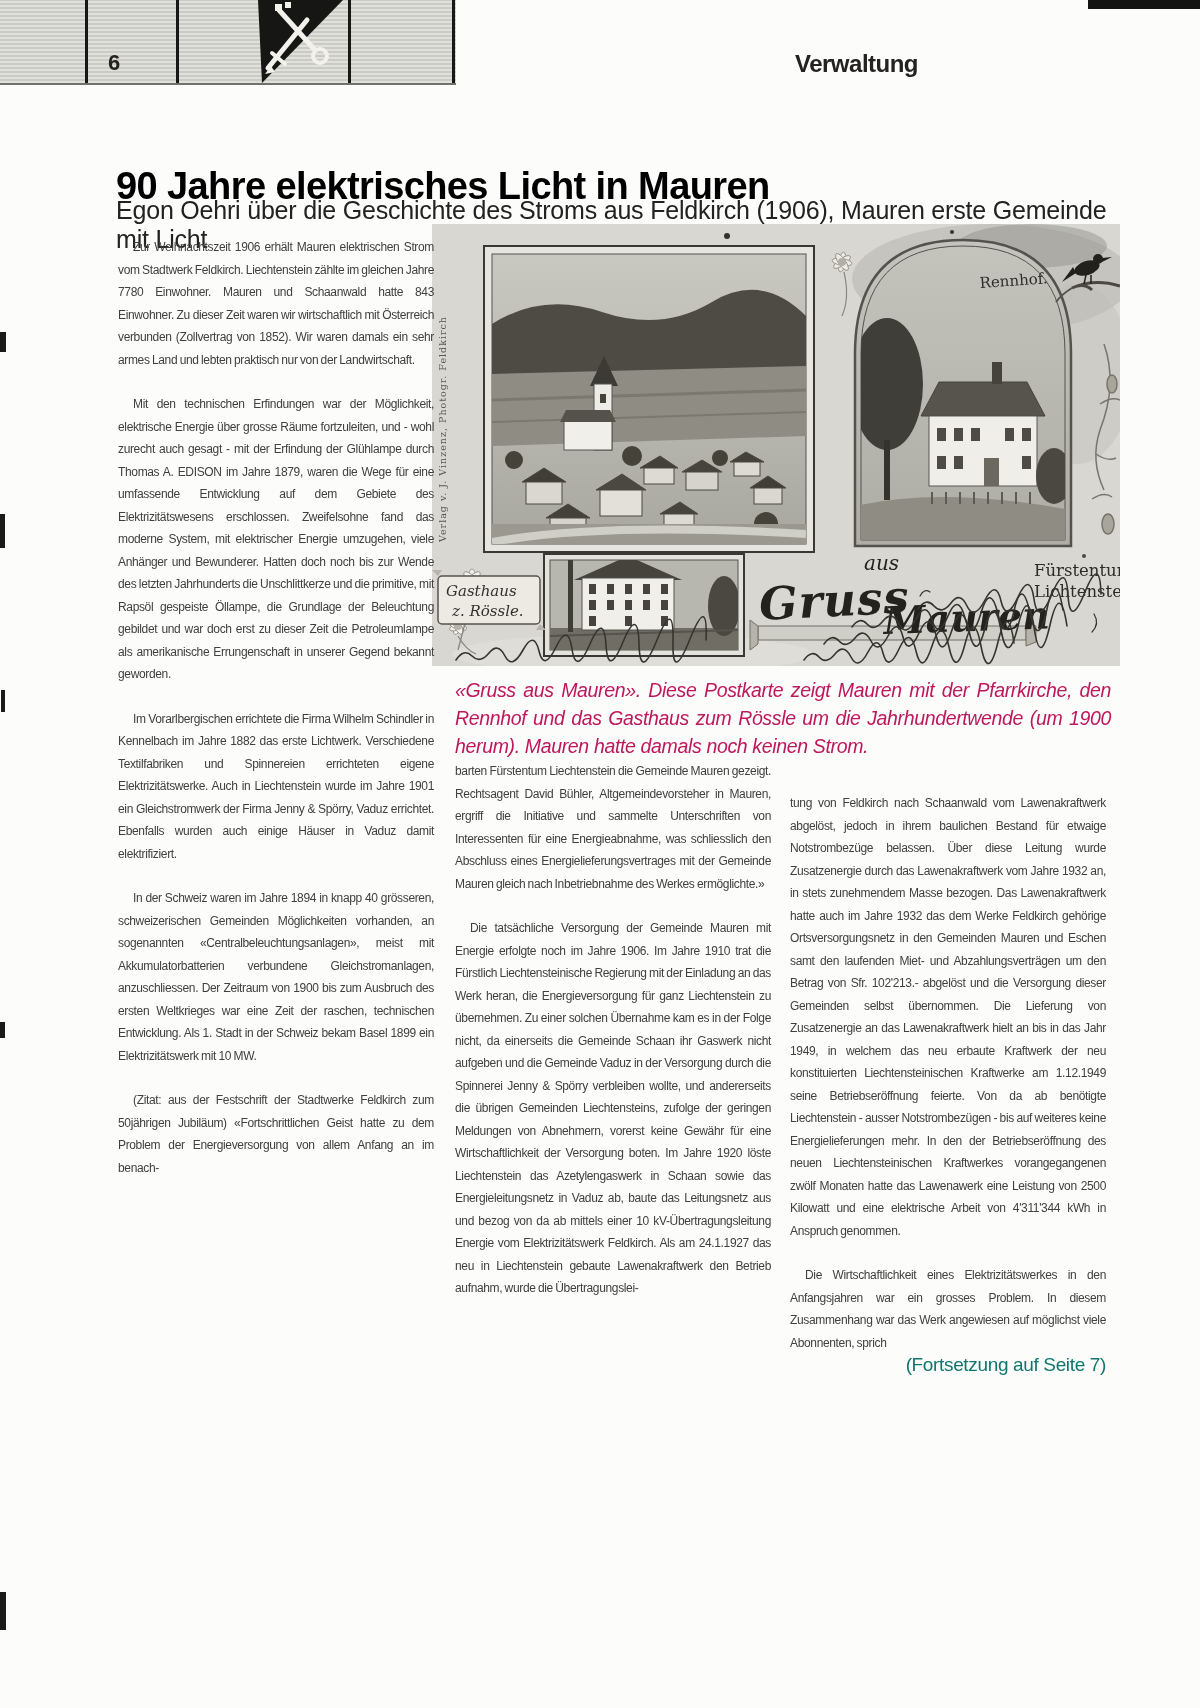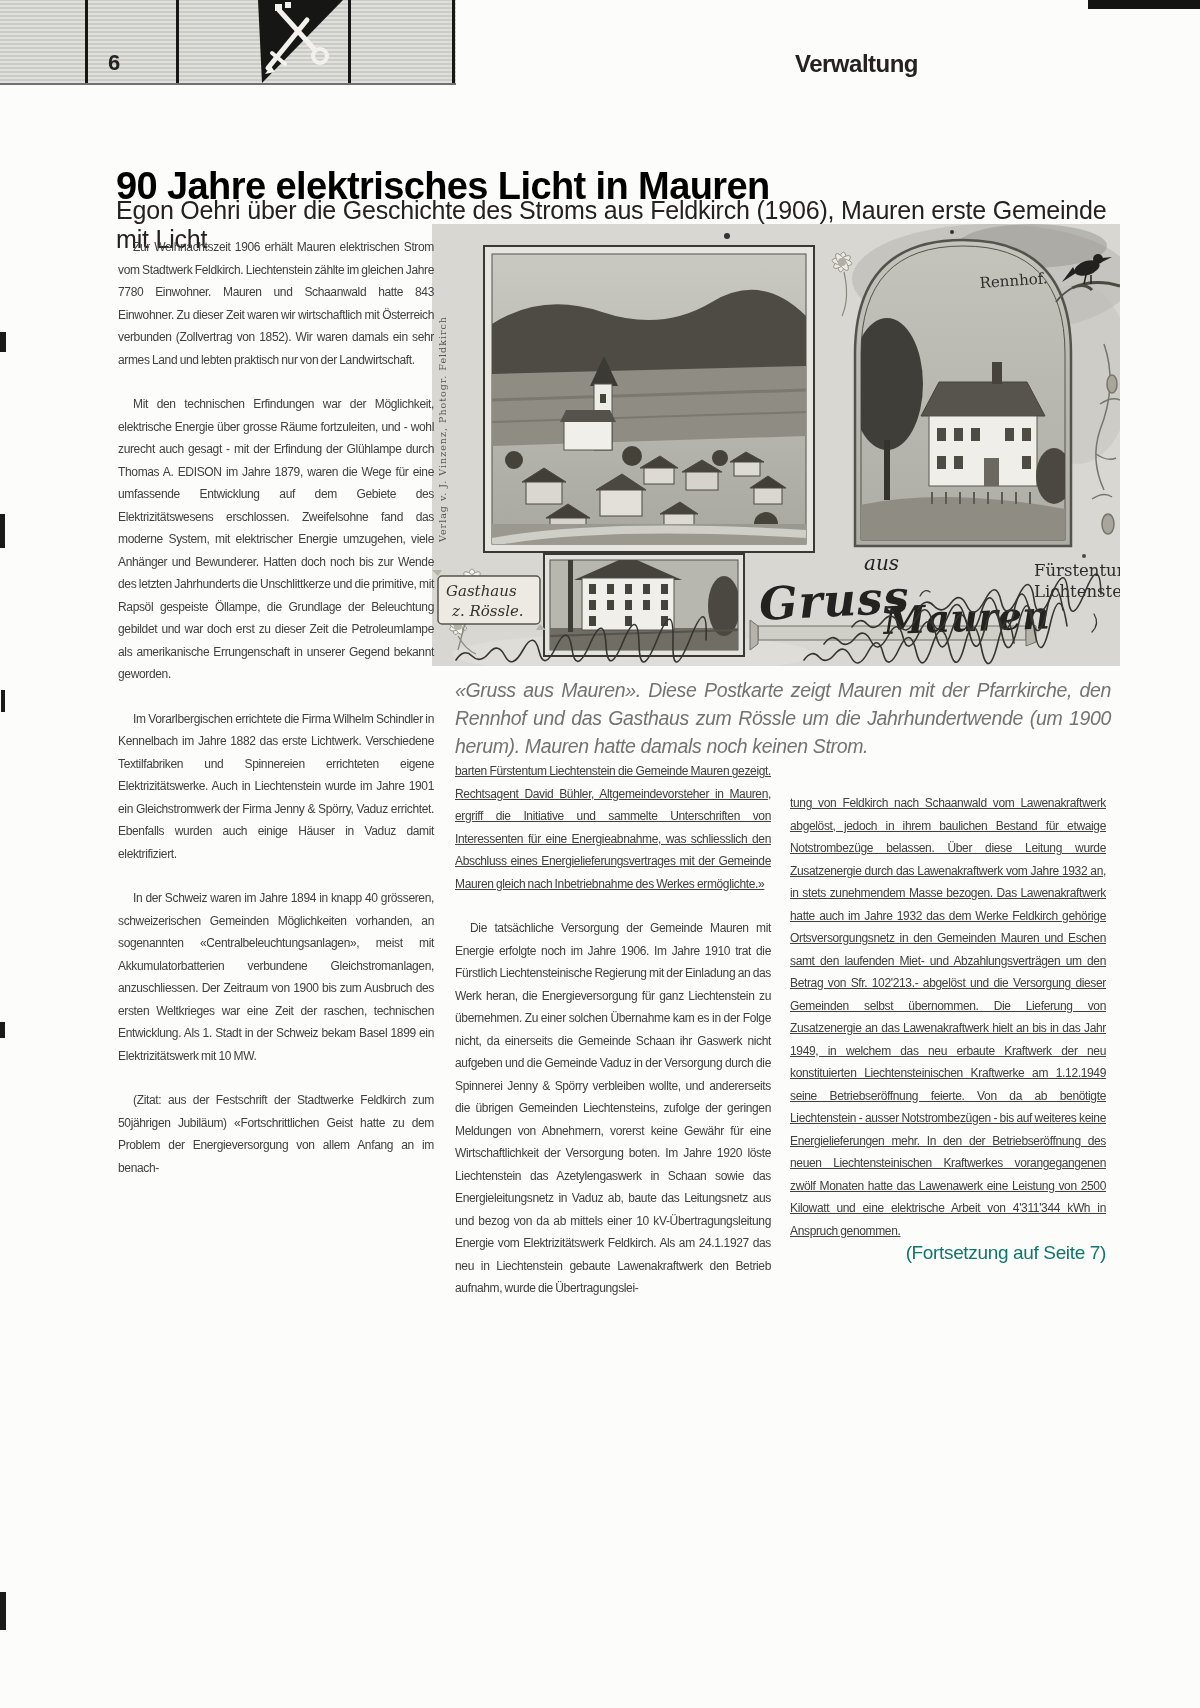--- a/index.html
+++ b/index.html
@@ -38,36 +38,36 @@
   .subtitle{
     position:absolute;left:116px;top:196px;width:1010px;
     font-size:25px;letter-spacing:-0.2px;color:#232220;
   }
 
   
   .postcard{position:absolute;left:432px;top:224px;width:688px;height:442px;}
   .caption{
     position:absolute;left:455px;top:676px;width:656px;
     font-style:italic;font-size:19.5px;line-height:28px;
-    letter-spacing:-0.35px;color:#737373;text-align:justify;
+    letter-spacing:-0.35px;color:#be185d;text-align:justify;
   }
 
   
   .col{position:absolute;width:316px;}
   .col-1{left:118px;top:236px;}
   .col-2{left:455px;top:760px;}
   .col-3{left:790px;top:792px;}
   .col p{
     margin:0 0 22px 0;
     font-size:12px;line-height:22.5px;
     letter-spacing:-0.35px;word-spacing:-0.6px;
     text-align:justify;text-indent:15px;color:#404040;
     hyphens:auto;
   }
-  .col p.noindent{text-indent:0;text-decoration:underline;}
+  .col p.noindent{text-indent:0;}
   .continuation{
     font-size:19px;line-height:22.5px;letter-spacing:-0.35px;
     text-align:right;color:#0f766e;margin-top:-22px;
   }
 </style>
 </head>
 <body>
 
 <div class="band">
   <div class="vline" style="left:85px"></div>
@@ -336,14 +336,15 @@
   <p>(Zitat: aus der Festschrift der Stadtwerke Feldkirch zum 50jährigen Jubiläum) «Fortschrittlichen Geist hatte zu dem Problem der Energieversorgung von allem Anfang an im benach-</p>
 </div>
 
 <div class="col col-2">
   <p class="noindent">barten Fürstentum Liechtenstein die Gemeinde Mauren gezeigt. Rechtsagent David Bühler, Altgemeindevorsteher in Mauren, ergriff die Initiative und sammelte Unterschriften von Interessenten für eine Energieabnahme, was schliesslich den Abschluss eines Energielieferungsvertrages mit der Gemeinde Mauren gleich nach Inbetriebnahme des Werkes ermöglichte.»</p>
   <p>Die tatsächliche Versorgung der Gemeinde Mauren mit Energie erfolgte noch im Jahre 1906. Im Jahre 1910 trat die Fürstlich Liechtensteinische Regierung mit der Einladung an das Werk heran, die Energieversorgung für ganz Liechtenstein zu übernehmen. Zu einer solchen Übernahme kam es in der Folge nicht, da einerseits die Gemeinde Schaan ihr Gaswerk nicht aufgeben und die Gemeinde Vaduz in der Versorgung durch die Spinnerei Jenny &amp; Spörry verbleiben wollte, und andererseits die übrigen Gemeinden Liechtensteins, zufolge der geringen Meldungen von Abnehmern, vorerst keine Gewähr für eine Wirtschaftlichkeit der Versorgung boten. Im Jahre 1920 löste Liechtenstein das Azetylengaswerk in Schaan sowie das Energieleitungsnetz in Vaduz ab, baute das Leitungsnetz aus und bezog von da ab mittels einer 10 kV-Übertragungsleitung Energie vom Elektrizitätswerk Feldkirch. Als am 24.1.1927 das neu in Liechtenstein gebaute Lawenakraftwerk den Betrieb aufnahm, wurde die Übertragungslei-</p>
 </div>
 
 <div class="col col-3">
   <p class="noindent">tung von Feldkirch nach Schaanwald vom Lawenakraftwerk abgelöst, jedoch in ihrem baulichen Bestand für etwaige Notstrombezüge belassen. Über diese Leitung wurde Zusatzenergie durch das Lawenakraftwerk vom Jahre 1932 an, in stets zunehmendem Masse bezogen. Das Lawenakraftwerk hatte auch im Jahre 1932 das dem Werke Feldkirch gehörige Ortsversorgungsnetz in den Gemeinden Mauren und Eschen samt den laufenden Miet- und Abzahlungsverträgen um den Betrag von Sfr. 102'213.- abgelöst und die Versorgung dieser Gemeinden selbst übernommen. Die Lieferung von Zusatzenergie an das Lawenakraftwerk hielt an bis in das Jahr 1949, in welchem das neu erbaute Kraftwerk der neu konstituierten Liechtensteinischen Kraftwerke am 1.12.1949 seine Betriebseröffnung feierte. Von da ab benötigte Liechtenstein - ausser Notstrombezügen - bis auf weiteres keine Energielieferungen mehr. In den der Betriebseröffnung des neuen Liechtensteinischen Kraftwerkes vorangegangenen zwölf Monaten hatte das Lawenawerk eine Leistung von 2500 Kilowatt und eine elektrische Arbeit von 4'311'344 kWh in Anspruch genommen.</p>
+  <p>Die Wirtschaftlichkeit eines Elektrizitätswerkes in den Anfangsjahren war ein grosses Problem. In diesem Zusammenhang war das Werk angewiesen auf möglichst viele Abonnenten, sprich</p>
   <div class="continuation">(Fortsetzung auf Seite 7)</div>
 </div>
 
 </body></html>

